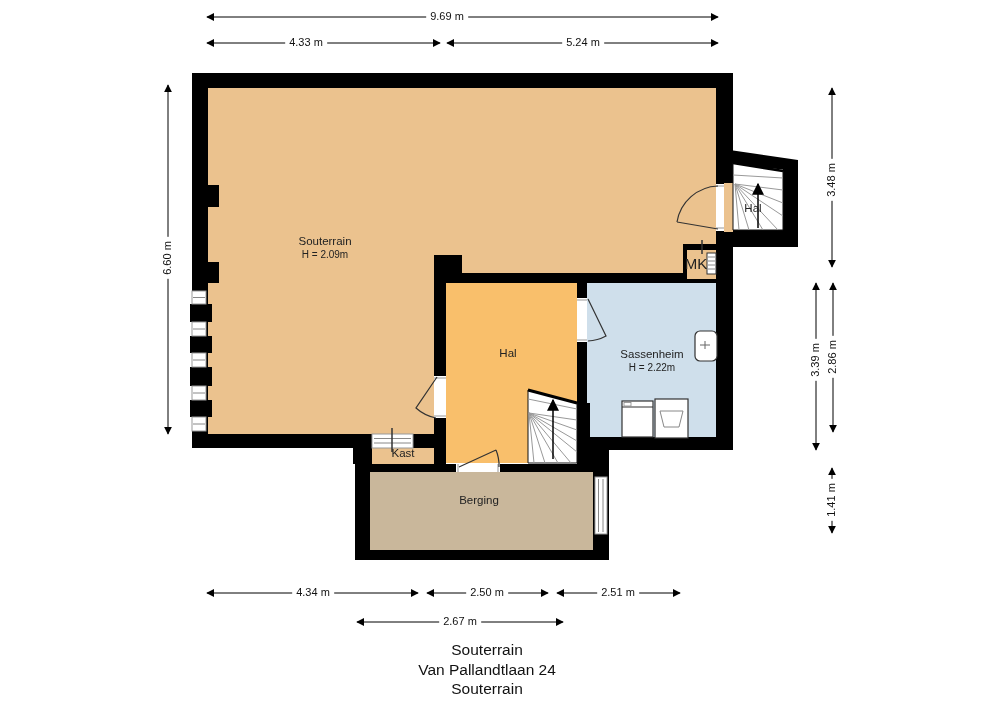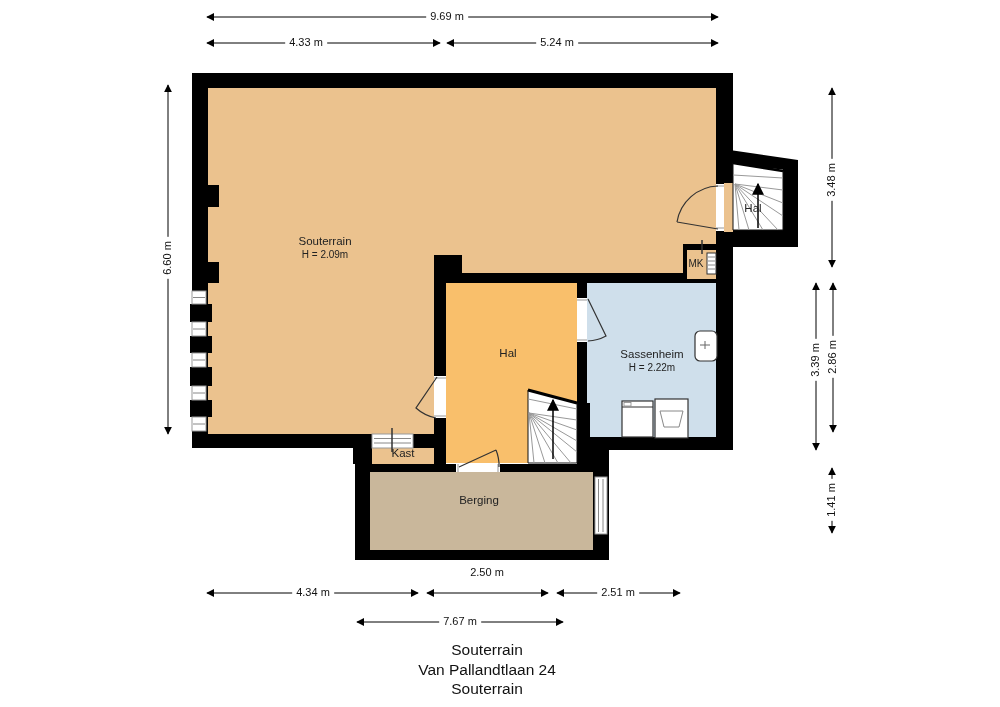--- a/index.html
+++ b/index.html
@@ -5,21 +5,21 @@
   html,body{margin:0;padding:0;background:#fff;}
   .canvas{position:relative;width:928px;height:707px;background:#fff;overflow:hidden;
           font-family:"Liberation Sans", sans-serif;}
   .canvas svg{position:absolute;left:0;top:0;}
   .lbl{position:absolute;transform:translate(-50%,-50%);white-space:nowrap;
        color:#111;text-align:center;line-height:1.25;}
   .dim{font-size:11px;background:#fff;padding:0 4px;}
   .dim.vert{transform:translate(-50%,-50%) rotate(-90deg);}
   .room{font-size:11.5px;color:#222;}
   .room .h{font-size:10px;margin-top:1px;}
-  .room.small{font-size:10px;text-align:right;}
+  .room.small{font-size:15px;text-align:right;}
   .title{font-size:15.5px;color:#111;line-height:1.27;}
 </style>
 </head>
 <body>
 
 <div class="canvas">
 <svg width="1000" height="707" viewBox="0 0 1000 707">
   <defs>
     <marker id="arw" viewBox="0 0 10 10" refX="9" refY="5" markerWidth="8" markerHeight="8" orient="auto-start-reverse">
           <path d="M0,0 L10,5 L0,10 z" fill="#000"></path>
@@ -191,30 +191,30 @@
     <line x1="832" y1="468" x2="832" y2="533" marker-start="url(#arw)" marker-end="url(#arw)"></line>
     <line x1="207" y1="593" x2="418" y2="593" marker-start="url(#arw)" marker-end="url(#arw)"></line>
     <line x1="427" y1="593" x2="548" y2="593" marker-start="url(#arw)" marker-end="url(#arw)"></line>
     <line x1="557" y1="593" x2="680" y2="593" marker-start="url(#arw)" marker-end="url(#arw)"></line>
     <line x1="357" y1="622" x2="563" y2="622" marker-start="url(#arw)" marker-end="url(#arw)"></line>
   </g>
 </svg>
 
 <div class="lbl dim" style="left:447px;top:17px">9.69 m</div>
 <div class="lbl dim" style="left:306px;top:43px">4.33 m</div>
-<div class="lbl dim" style="left:557px;top:43px">5.24 m</div>
+<div class="lbl dim" style="left:583px;top:43px">5.24 m</div>
 <div class="lbl dim vert" style="left:168px;top:258px">6.60 m</div>
 <div class="lbl dim vert" style="left:832px;top:180px">3.48 m</div>
 <div class="lbl dim vert" style="left:816px;top:360px">3.39 m</div>
 <div class="lbl dim vert" style="left:833px;top:357px">2.86 m</div>
 <div class="lbl dim vert" style="left:832px;top:500px">1.41 m</div>
 <div class="lbl dim" style="left:313px;top:593px">4.34 m</div>
-<div class="lbl dim" style="left:487px;top:573px">2.50 m</div>
+<div class="lbl dim" style="left:487px;top:593px">2.50 m</div>
 <div class="lbl dim" style="left:618px;top:593px">2.51 m</div>
-<div class="lbl dim" style="left:460px;top:622px">7.67 m</div>
+<div class="lbl dim" style="left:460px;top:622px">2.67 m</div>
 
 <div class="lbl room" style="left:325px;top:248px">
   <div>Souterrain</div>
   <div class="h">H = 2.09m</div>
 </div>
 <div class="lbl room" style="left:753px;top:208px">Hal</div>
 <div class="lbl room small" style="left:696px;top:264px">MK</div>
 <div class="lbl room" style="left:508px;top:353px">Hal</div>
 <div class="lbl room" style="left:652px;top:361px">
   <div>Sassenheim</div>

